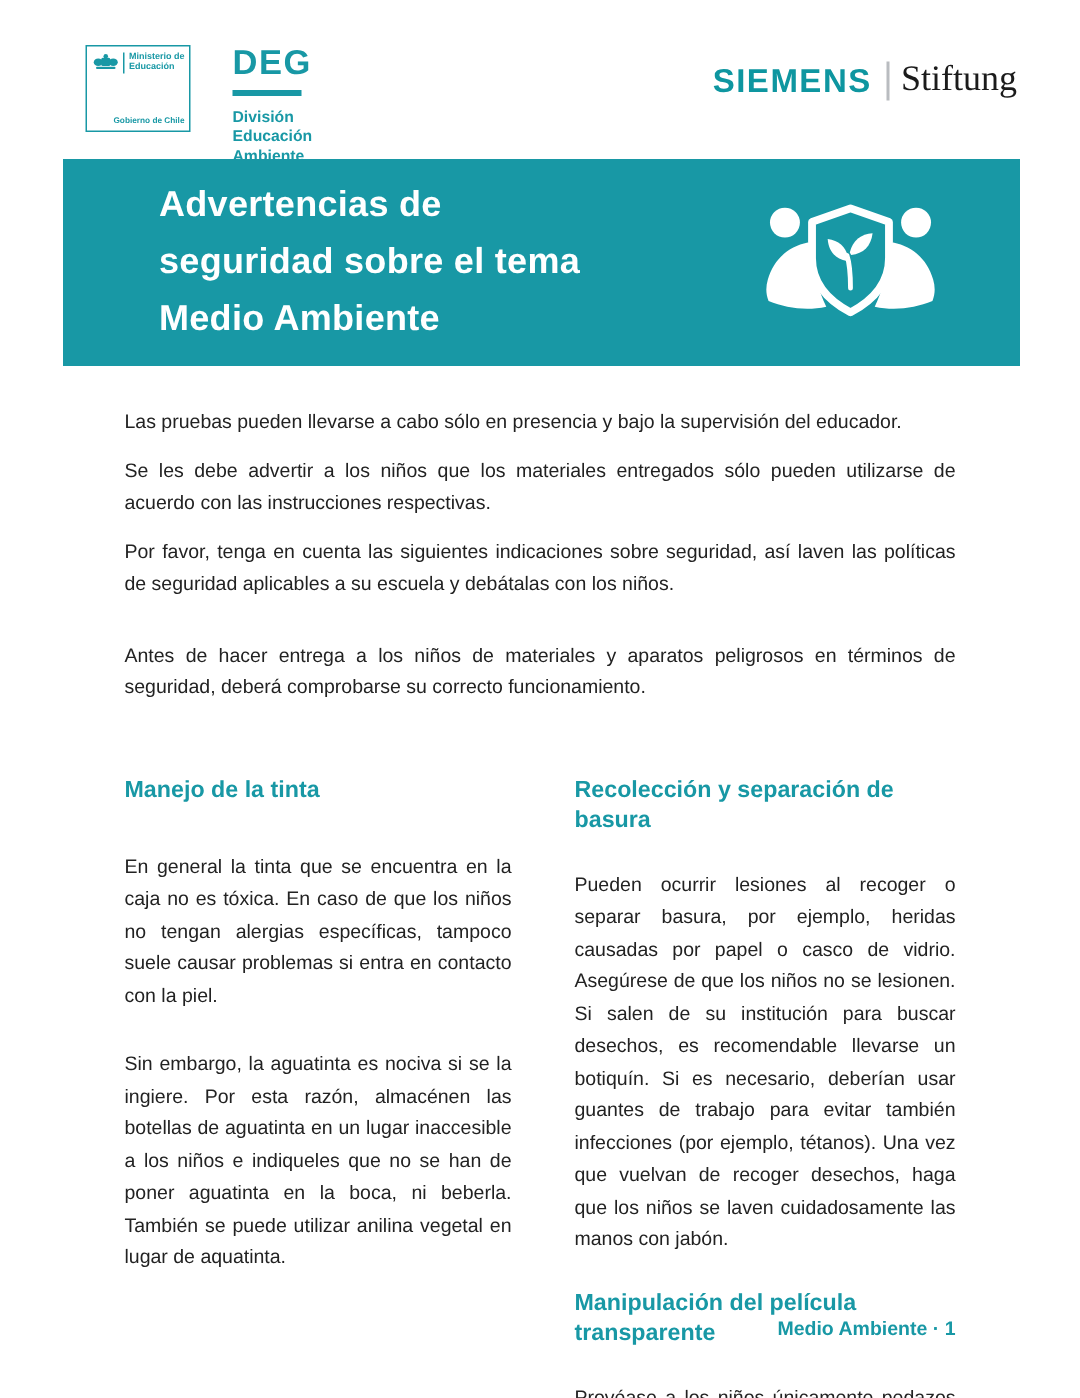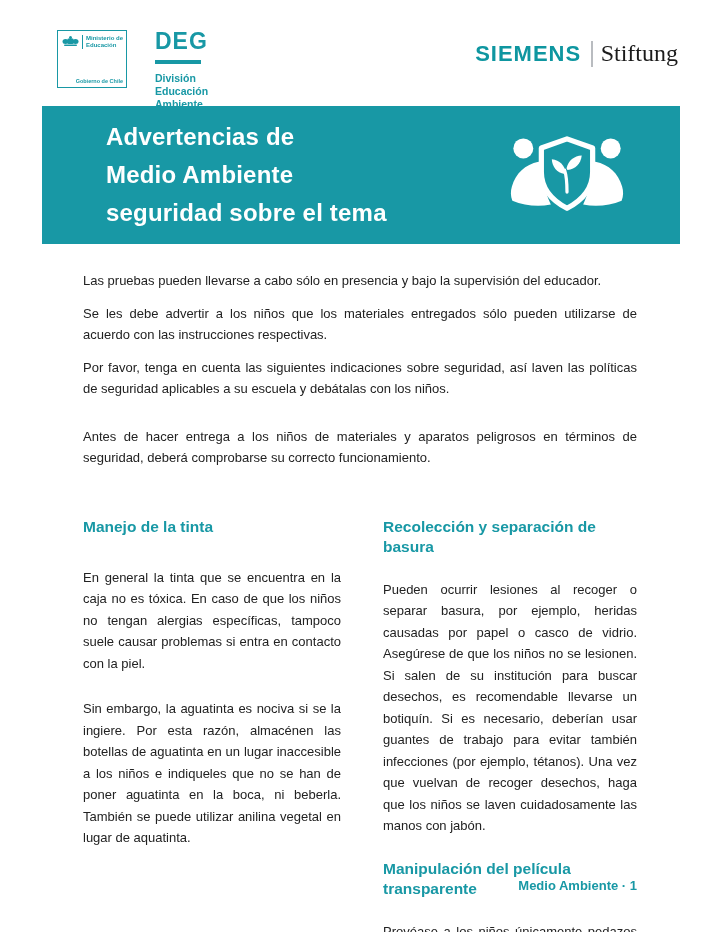--- a/index.html
+++ b/index.html
@@ -147,22 +147,22 @@
     <div class="siemens-block">
       <span class="siemens-brand">SIEMENS</span>
       <span class="siemens-divider"></span>
       <span class="siemens-suffix">Stiftung</span>
     </div>
   </div>
 
   <div class="banner">
     <div class="banner-title">
       <div>Advertencias de</div>
+      <div>seguridad sobre el tema</div>
       <div>Medio Ambiente</div>
-      <div>seguridad sobre el tema</div>
     </div>
     <svg class="banner-icon" viewBox="0 0 120 88">
       <g fill="#ffffff">
         <circle cx="14" cy="16" r="10.5"></circle>
         <circle cx="106" cy="16" r="10.5"></circle>
         <path d="M30 30 C16 33 6 42 2 56 C0.5 61 0.5 66 2.5 71 C15 76 29 78 43 75 C36.5 62 33.5 46 34.5 32 Z"></path>
         <path d="M90 30 C104 33 114 42 118 56 C119.5 61 119.5 66 117.5 71 C105 76 91 78 77 75 C83.5 62 86.5 46 85.5 32 Z"></path>
       </g>
       <path d="M60 6 L87 15.5 V41 C87 58 76 70.5 60 79 C44 70.5 33 58 33 41 V15.5 Z" fill="none" stroke="#ffffff" stroke-width="5.5" stroke-linejoin="round"></path>
       <path d="M60 62 C60 52 59.5 45 57.5 39" fill="none" stroke="#ffffff" stroke-width="3.4" stroke-linecap="round"></path>

